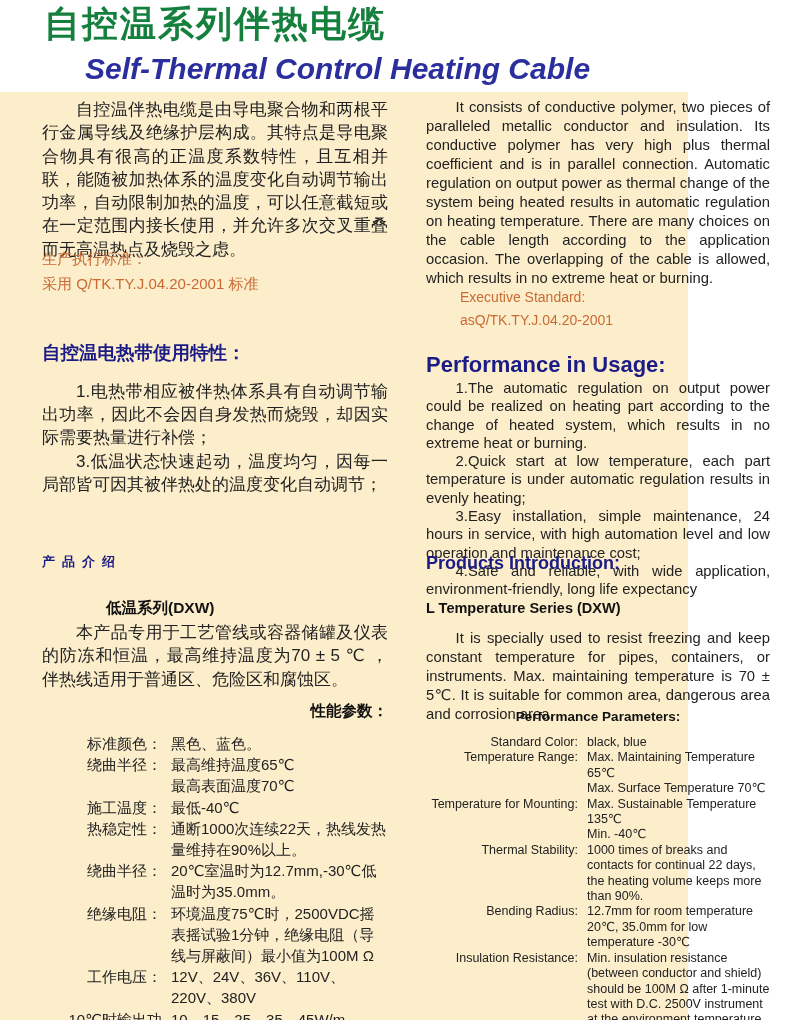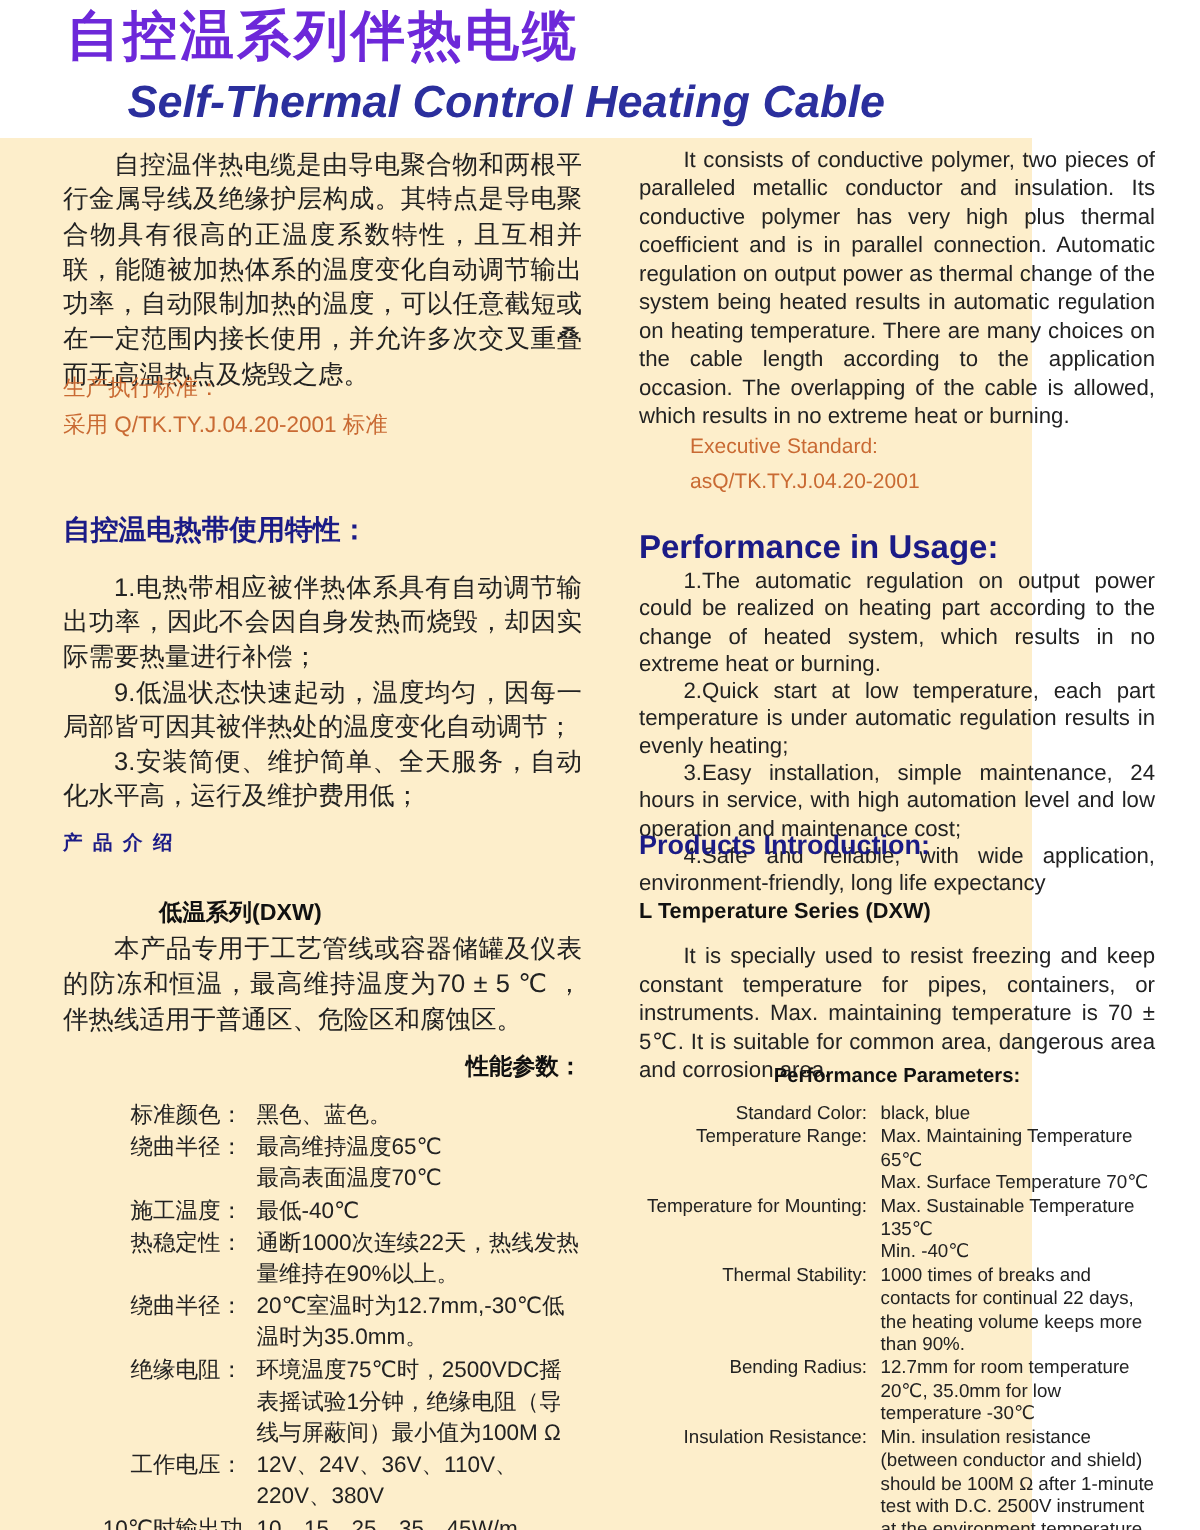--- a/index.html
+++ b/index.html
@@ -2,21 +2,21 @@
 <html><head>
 <meta charset="utf-8">
 <style>
   html,body{margin:0;padding:0;}
   body{font-family:"Liberation Sans","DejaVu Sans",sans-serif;}
   .page{position:relative;width:800px;height:1020px;background:#ffffff;overflow:hidden;}
 
   
   .header{position:absolute;top:0;left:0;width:800px;height:92px;background:#ffffff;}
   .title-zh{position:absolute;left:44px;top:2px;font-size:36px;line-height:44px;font-weight:bold;
-            color:#6d28d9;letter-spacing:2px;white-space:nowrap;}
+            color:#15803d;letter-spacing:2px;white-space:nowrap;}
   .title-en{position:absolute;left:44px;top:50px;font-size:30px;line-height:38px;font-weight:bold;
             font-style:italic;color:#2b2f9d;white-space:nowrap;margin-left:41px;}
 
   
   .content{position:absolute;top:92px;left:0;width:688px;height:928px;background:#fdeecb;color:#222;}
   .blk{position:absolute;}
   .col-l{left:42px;width:346px;}
   .col-r{left:426px;width:344px;}
 
   .para-zh{font-size:17px;line-height:23.3px;text-align:justify;text-indent:2em;margin:0;}
@@ -65,22 +65,21 @@
 
     <div class="blk col-l std std-zh" style="top:154px;">
       <div>生产执行标准：</div>
       <div>采用 Q/TK.TY.J.04.20-2001 标准</div>
     </div>
 
     <h3 class="blk col-l h-blue h-usage-zh" style="top:248px;">自控温电热带使用特性：</h3>
 
     <div class="blk col-l" style="top:288px;">
       <p class="li-zh">1.电热带相应被伴热体系具有自动调节输出功率，因此不会因自身发热而烧毁，却因实际需要热量进行补偿；</p>
-      <p class="li-zh">9.低温状态快速起动，温度均匀，因每一局部皆可因其被伴热处的温度变化自动调节；</p>
-      <p class="li-zh">3.安装简便、维护简单、全天服务，自动化水平高，运行及维护费用低；</p>
+      <p class="li-zh">3.低温状态快速起动，温度均匀，因每一局部皆可因其被伴热处的温度变化自动调节；</p>
     </div>
 
     <h3 class="blk col-l h-blue h-prod-zh" style="top:461px;">产品介绍</h3>
 
     <p class="blk col-l series series-zh" style="top:506px;">低温系列(DXW)</p>
 
     <p class="blk col-l para-zh" style="top:529px;">本产品专用于工艺管线或容器储罐及仪表的防冻和恒温，最高维持温度为70 ± 5 ℃ ，伴热线适用于普通区、危险区和腐蚀区。</p>
 
     <p class="blk col-l ph-zh" style="top:609px;">性能参数：</p>
 

